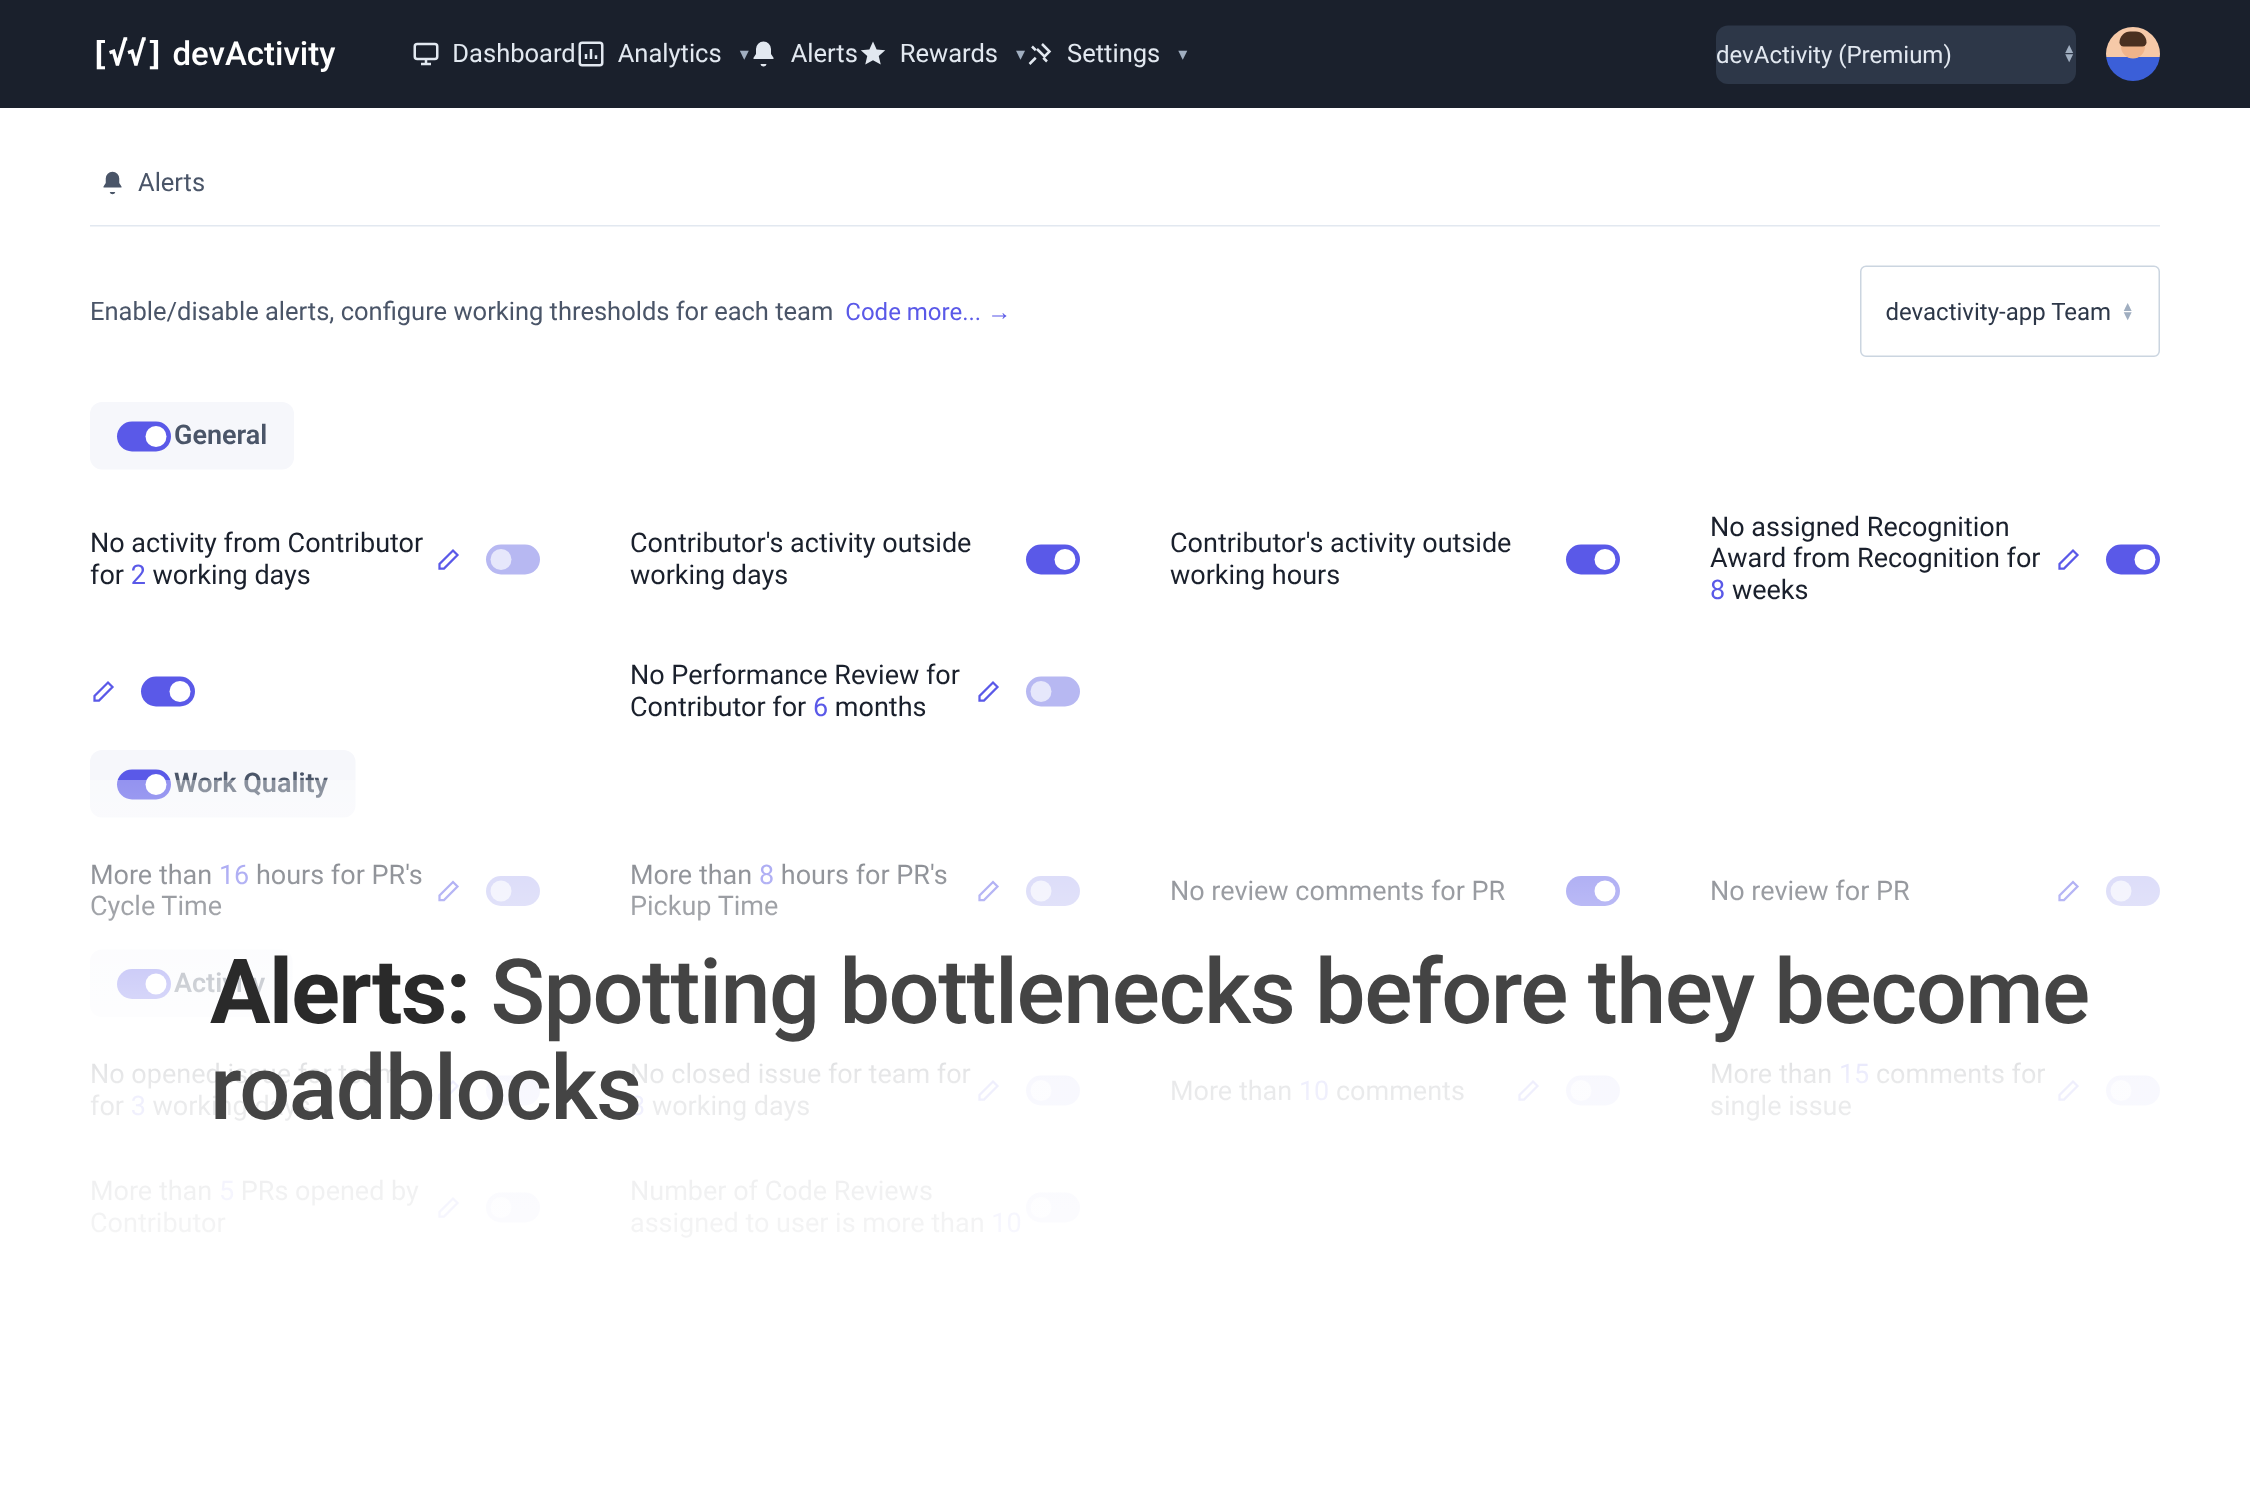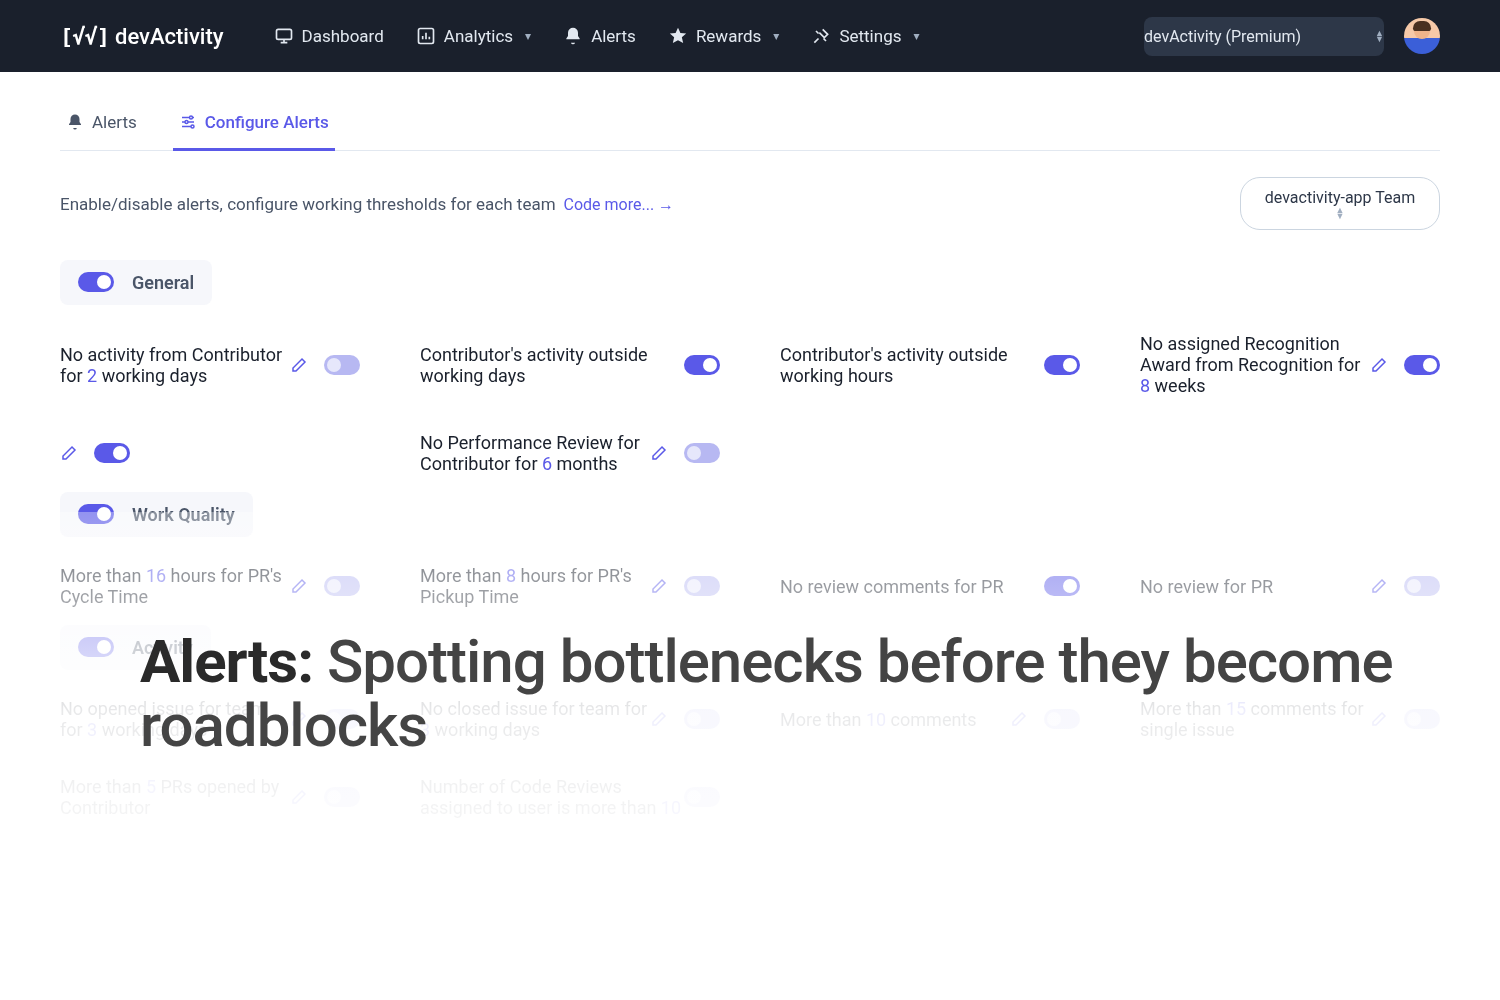--- a/index.html
+++ b/index.html
@@ -26,21 +26,20 @@
     align-items: center;
     gap: 6px;
     font-size: 22px;
     font-weight: 500;
     color: #fff;
     margin-right: 50px;
   }
   .logo-icon { font-family: monospace; font-weight: bold; letter-spacing: -1px; }
   .nav {
     display: flex;
-    gap: 32px;
     align-items: flex-start;
     flex: 1;
   }
   .nav-item {
     display: flex;
     align-items: center;
     gap: 8px;
     color: #e2e8f0;
     font-size: 17px;
     cursor: pointer;
@@ -103,35 +102,35 @@
   .subhead {
     display: flex;
     justify-content: space-between;
     align-items: center;
     margin-bottom: 30px;
   }
   .desc { color: #4a5568; font-size: 17px; }
   .learn-more { color: #5a59e8; cursor: pointer; margin-left: 4px; }
   .team-select {
     border: 1px solid #cbd5e0;
-    border-radius: 20px;
-    padding: 10px 16px;
+    border-radius: 4px;
+    padding: 20px 16px;
     display: flex;
     align-items: center;
     justify-content: space-between;
     min-width: 200px;
     font-size: 16px;
     color: #2d3748;
-    flex-direction: column;
   }
 
   
   .section-header {
     display: inline-flex;
-    gap: 18px;
+    align-items: center;
+    gap: 2px;
     background: #f6f7fb;
     padding: 12px 18px;
     border-radius: 8px;
     margin-bottom: 10px;
   }
   .section-title { font-size: 18px; font-weight: 600; color: #4a5568; }
   .grid {
     display: grid;
     grid-template-columns: 1fr 1fr 1fr 1fr;
     column-gap: 60px;
@@ -270,31 +269,20 @@
 
   <div class="tabs">
     <div class="tab">
       <span class="icon">
         <svg width="18" height="18" viewBox="0 0 24 24" fill="#4a5568">
             <path d="M12 2a6 6 0 0 0-6 6v4l-2 3v1h16v-1l-2-3V8a6 6 0 0 0-6-6Zm0 20a2.5 2.5 0 0 0 2.45-2h-4.9A2.5 2.5 0 0 0 12 22Z"></path>
           </svg>
       </span>
       <span>Alerts</span>
     </div>
-    <div class="tab active">
-      <span class="icon">
-        <svg width="18" height="18" viewBox="0 0 24 24" fill="none" stroke="#5a59e8" stroke-width="2">
-            <path d="M4 6h10M18 6h2M4 12h4M12 12h8M4 18h12M20 18h0"></path>
-            <circle cx="16" cy="6" r="2"></circle>
-            <circle cx="10" cy="12" r="2"></circle>
-            <circle cx="18" cy="18" r="2"></circle>
-          </svg>
-      </span>
-      <span>Configure Alerts</span>
-    </div>
   </div>
 
   <div class="subhead">
     <div>
       <span class="desc">Enable/disable alerts, configure working thresholds for each team</span>
       <span class="learn-more">Code more... →</span>
     </div>
     <div class="team-select">
       <span>devactivity-app Team</span>
       <span class="sort-icon">

